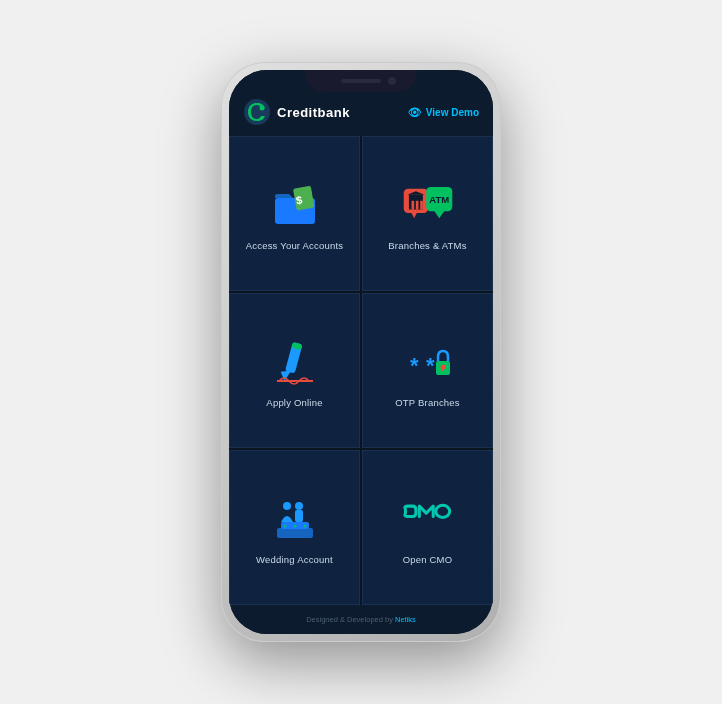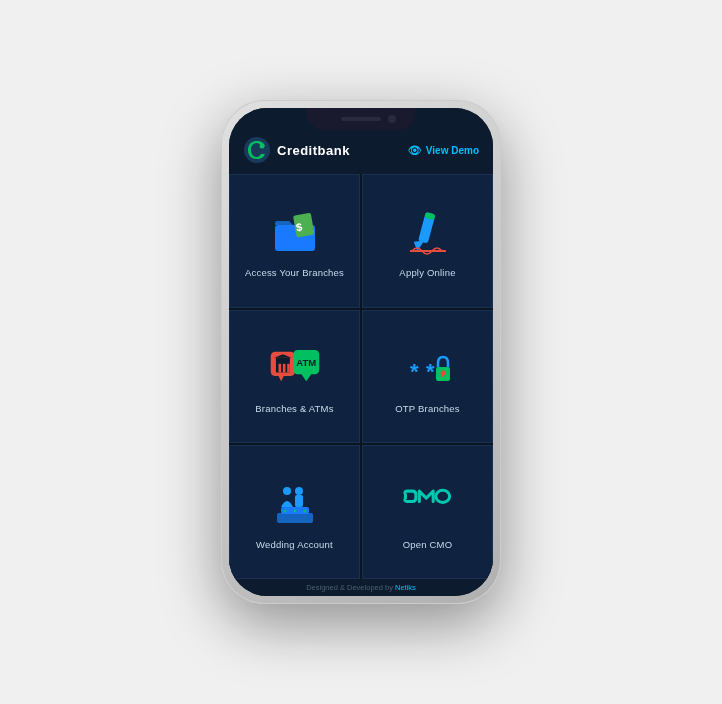--- a/index.html
+++ b/index.html
@@ -7,21 +7,21 @@
       background: #f0f0f0;
       display: flex;
       justify-content: center;
       align-items: center;
       min-height: 100vh;
       font-family: Arial, sans-serif;
     }
 
     .phone-outer {
       width: 280px;
-      height: 504px;
+      height: 580px;
       background: linear-gradient(145deg, #e0e0e0, #b0b0b0);
       border-radius: 44px;
       padding: 8px;
       box-shadow: 0 20px 60px rgba(0,0,0,0.4), inset 0 0 0 1px #ccc;
       position: relative;
     }
 
     .phone-inner {
       width: 100%;
       height: 100%;
@@ -141,21 +141,21 @@
       font-size: 9.5px;
       text-align: center;
       font-weight: 500;
       letter-spacing: 0.2px;
     }
 
     
     .footer {
       background: #0d1b2e;
       text-align: center;
-      padding: 4px 8px;
+      padding: 10px 8px;
       font-size: 7.5px;
       color: #4a6070;
     }
     .footer a {
       color: #00bfff;
       text-decoration: none;
     }
 
     
     .icon-accounts svg,
@@ -201,36 +201,21 @@
         <div class="tile-icon icon-accounts">
           <svg viewBox="0 0 52 52" fill="none">
 
             <rect x="6" y="18" width="40" height="26" rx="3" fill="#1a7aff"></rect>
             <path d="M6 18 L6 16 Q6 14 8 14 L20 14 L24 18Z" fill="#1565c0"></path>
 
             <rect x="26" y="8" width="18" height="22" rx="2" fill="#4caf50" transform="rotate(-10 30 20)"></rect>
             <text x="30" y="24" font-size="11" fill="white" font-weight="bold" text-anchor="middle" transform="rotate(-10 30 20)">$</text>
           </svg>
         </div>
-        <span class="tile-label">Access Your Branches</span>
-      </div>
-
-      <div class="tile">
-        <div class="tile-icon icon-apply">
-          <svg viewBox="0 0 52 52" fill="none">
-
-            <rect x="20" y="6" width="10" height="30" rx="3" fill="#1a9aff" transform="rotate(15 26 20)"></rect>
-            <polygon points="18,36 28,32 24,44" fill="#1a9aff" transform="rotate(15 26 20) translate(-2,2)"></polygon>
-            <rect x="20" y="6" width="10" height="6" rx="3" fill="#00c060" transform="rotate(15 26 20)"></rect>
-
-            <line x1="8" y1="44" x2="44" y2="44" stroke="#e74c3c" stroke-width="2"></line>
-            <path d="M10 44 Q15 38 20 44 Q25 50 30 44 Q35 38 40 44" stroke="#e74c3c" stroke-width="1.5" fill="none"></path>
-          </svg>
-        </div>
-        <span class="tile-label">Apply Online</span>
+        <span class="tile-label">Access Your Accounts</span>
       </div>
 
       <div class="tile">
         <div class="tile-icon icon-branches">
           <svg viewBox="0 0 60 52" fill="none">
 
             <rect x="2" y="6" width="28" height="28" rx="5" fill="#e74c3c"></rect>
 
             <rect x="8" y="16" width="16" height="14" fill="#0d1b2e"></rect>
             <rect x="8" y="13" width="16" height="4" fill="#0d1b2e"></rect>
@@ -245,20 +230,35 @@
 
             <text x="43" y="23" font-size="11" fill="#0d1b2e" font-weight="900" text-anchor="middle" font-family="Arial">ATM</text>
 
             <polygon points="36,30 50,30 43,40" fill="#00c060"></polygon>
           </svg>
         </div>
         <span class="tile-label">Branches &amp; ATMs</span>
       </div>
 
       <div class="tile">
+        <div class="tile-icon icon-apply">
+          <svg viewBox="0 0 52 52" fill="none">
+
+            <rect x="20" y="6" width="10" height="30" rx="3" fill="#1a9aff" transform="rotate(15 26 20)"></rect>
+            <polygon points="18,36 28,32 24,44" fill="#1a9aff" transform="rotate(15 26 20) translate(-2,2)"></polygon>
+            <rect x="20" y="6" width="10" height="6" rx="3" fill="#00c060" transform="rotate(15 26 20)"></rect>
+
+            <line x1="8" y1="44" x2="44" y2="44" stroke="#e74c3c" stroke-width="2"></line>
+            <path d="M10 44 Q15 38 20 44 Q25 50 30 44 Q35 38 40 44" stroke="#e74c3c" stroke-width="1.5" fill="none"></path>
+          </svg>
+        </div>
+        <span class="tile-label">Apply Online</span>
+      </div>
+
+      <div class="tile">
         <div class="tile-icon icon-otp">
           <svg viewBox="0 0 52 52" fill="none">
 
             <text x="8" y="36" font-size="22" fill="#1a9aff" font-weight="bold">*</text>
             <text x="24" y="36" font-size="22" fill="#1a9aff" font-weight="bold">*</text>
 
             <rect x="34" y="24" width="14" height="14" rx="2" fill="#00c060"></rect>
             <path d="M36 24 L36 20 Q36 14 41 14 Q46 14 46 20 L46 24" stroke="#1a9aff" stroke-width="2.5" fill="none"></path>
             <circle cx="41" cy="30" r="2.5" fill="#e74c3c"></circle>
             <rect x="40" y="30" width="2" height="4" fill="#e74c3c"></rect>

